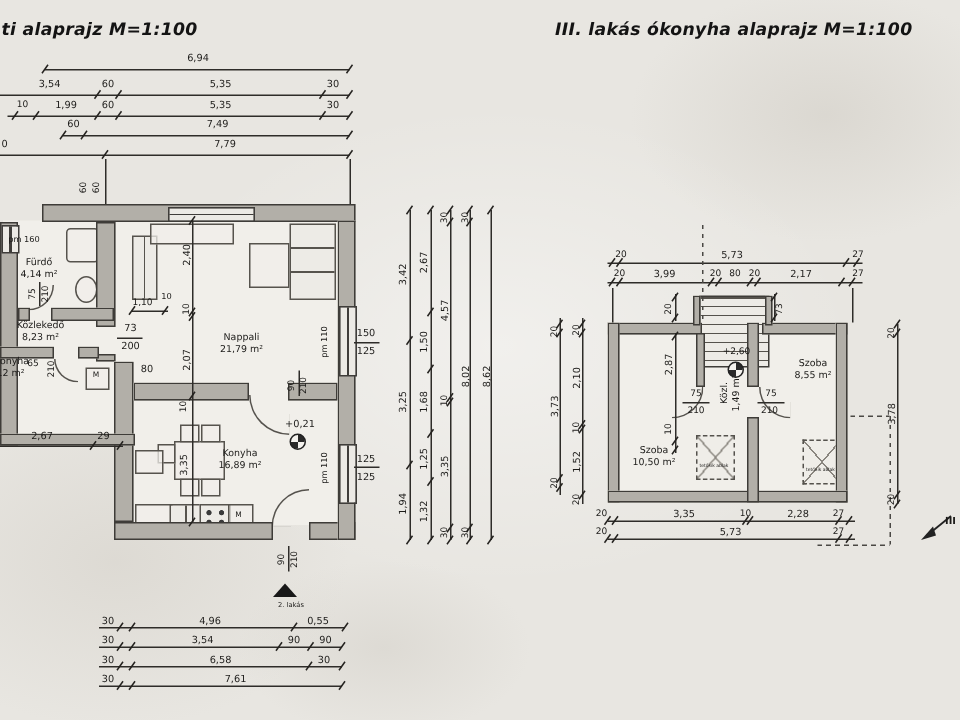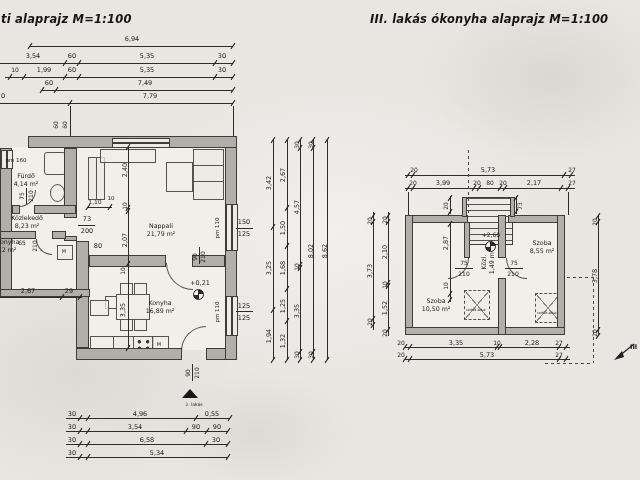--- a/index.html
+++ b/index.html
@@ -342,21 +342,21 @@
     <div class="lbl" style="left: 140px; top: 414px; transform: translate(-50%, -50%);">4,96</div>
     <div class="lbl" style="left: 212px; top: 414px; transform: translate(-50%, -50%);">0,55</div>
     <div class="lbl" style="left: 72px; top: 427px; transform: translate(-50%, -50%);">30</div>
     <div class="lbl" style="left: 135px; top: 427px; transform: translate(-50%, -50%);">3,54</div>
     <div class="lbl" style="left: 196px; top: 427px; transform: translate(-50%, -50%);">90</div>
     <div class="lbl" style="left: 217px; top: 427px; transform: translate(-50%, -50%);">90</div>
     <div class="lbl" style="left: 72px; top: 440px; transform: translate(-50%, -50%);">30</div>
     <div class="lbl" style="left: 147px; top: 440px; transform: translate(-50%, -50%);">6,58</div>
     <div class="lbl" style="left: 216px; top: 440px; transform: translate(-50%, -50%);">30</div>
     <div class="lbl" style="left: 72px; top: 453px; transform: translate(-50%, -50%);">30</div>
-    <div class="lbl" style="left: 157px; top: 453px; transform: translate(-50%, -50%);">5,34</div>
+    <div class="lbl" style="left: 157px; top: 453px; transform: translate(-50%, -50%);">7,61</div>
     <div class="lbl" style="left: 414px; top: 170px; font-size: 6px; transform: translate(-50%, -50%);">20</div>
     <div class="lbl" style="left: 488px; top: 170px; transform: translate(-50%, -50%);">5,73</div>
     <div class="lbl" style="left: 572px; top: 170px; font-size: 6px; transform: translate(-50%, -50%);">27</div>
     <div class="lbl" style="left: 413px; top: 183px; font-size: 6px; transform: translate(-50%, -50%);">20</div>
     <div class="lbl" style="left: 443px; top: 183px; transform: translate(-50%, -50%);">3,99</div>
     <div class="lbl" style="left: 477px; top: 183px; font-size: 6px; transform: translate(-50%, -50%);">20</div>
     <div class="lbl" style="left: 490px; top: 183px; font-size: 6px; transform: translate(-50%, -50%);">80</div>
     <div class="lbl" style="left: 503px; top: 183px; font-size: 6px; transform: translate(-50%, -50%);">20</div>
     <div class="lbl" style="left: 534px; top: 183px; transform: translate(-50%, -50%);">2,17</div>
     <div class="lbl" style="left: 572px; top: 183px; font-size: 6px; transform: translate(-50%, -50%);">27</div>

